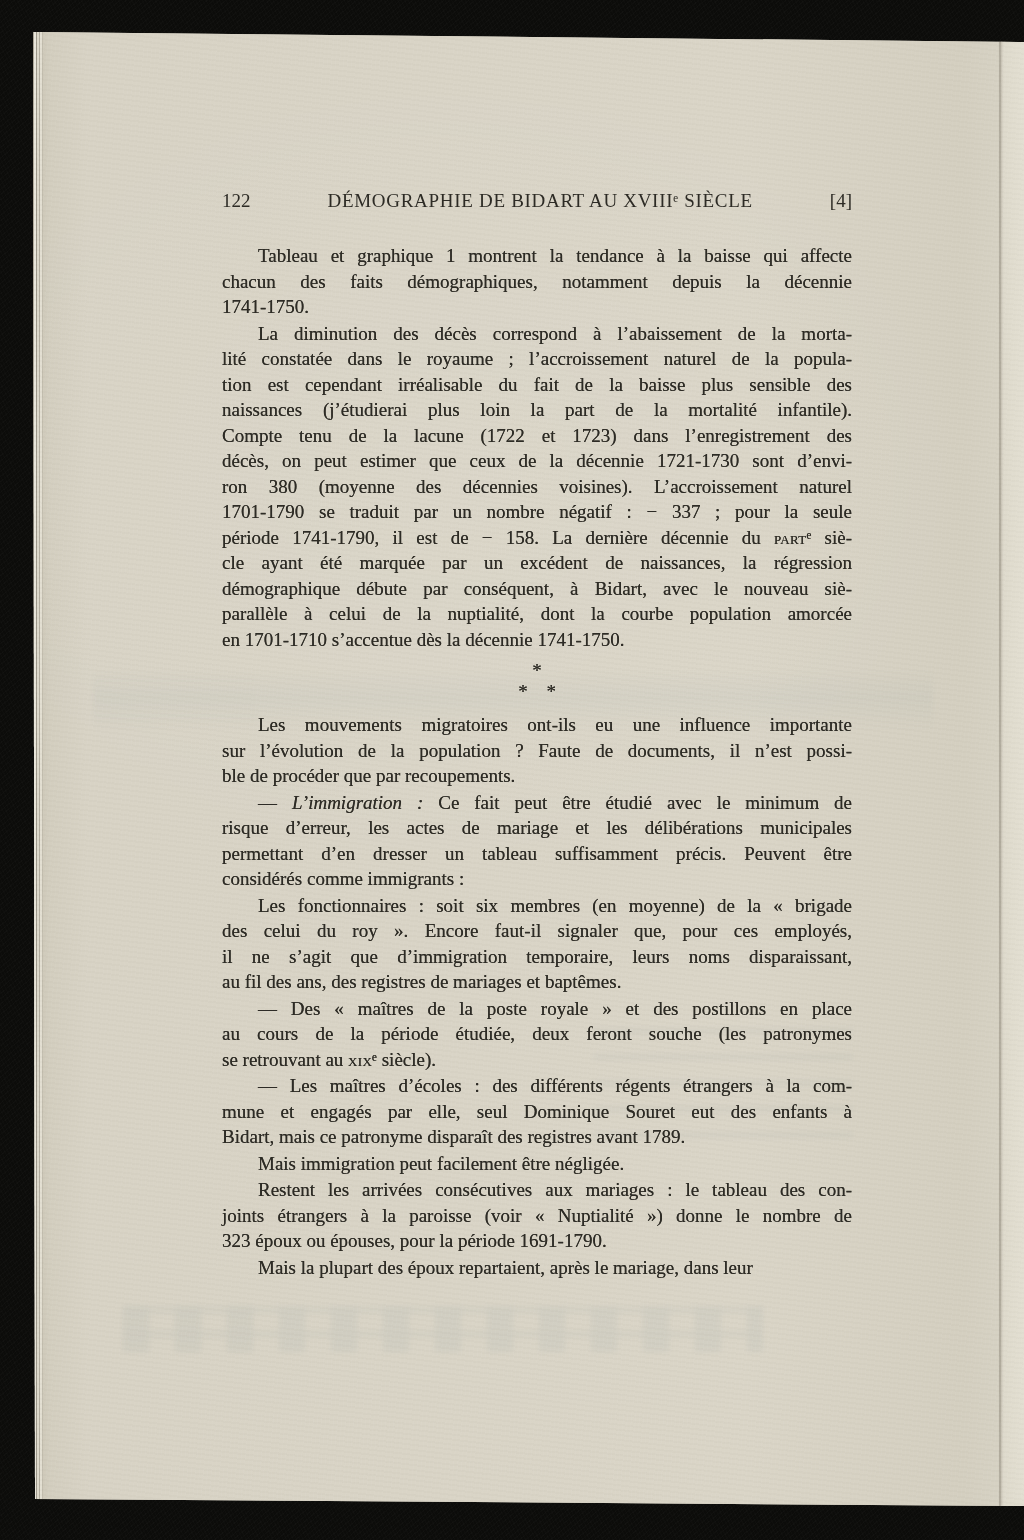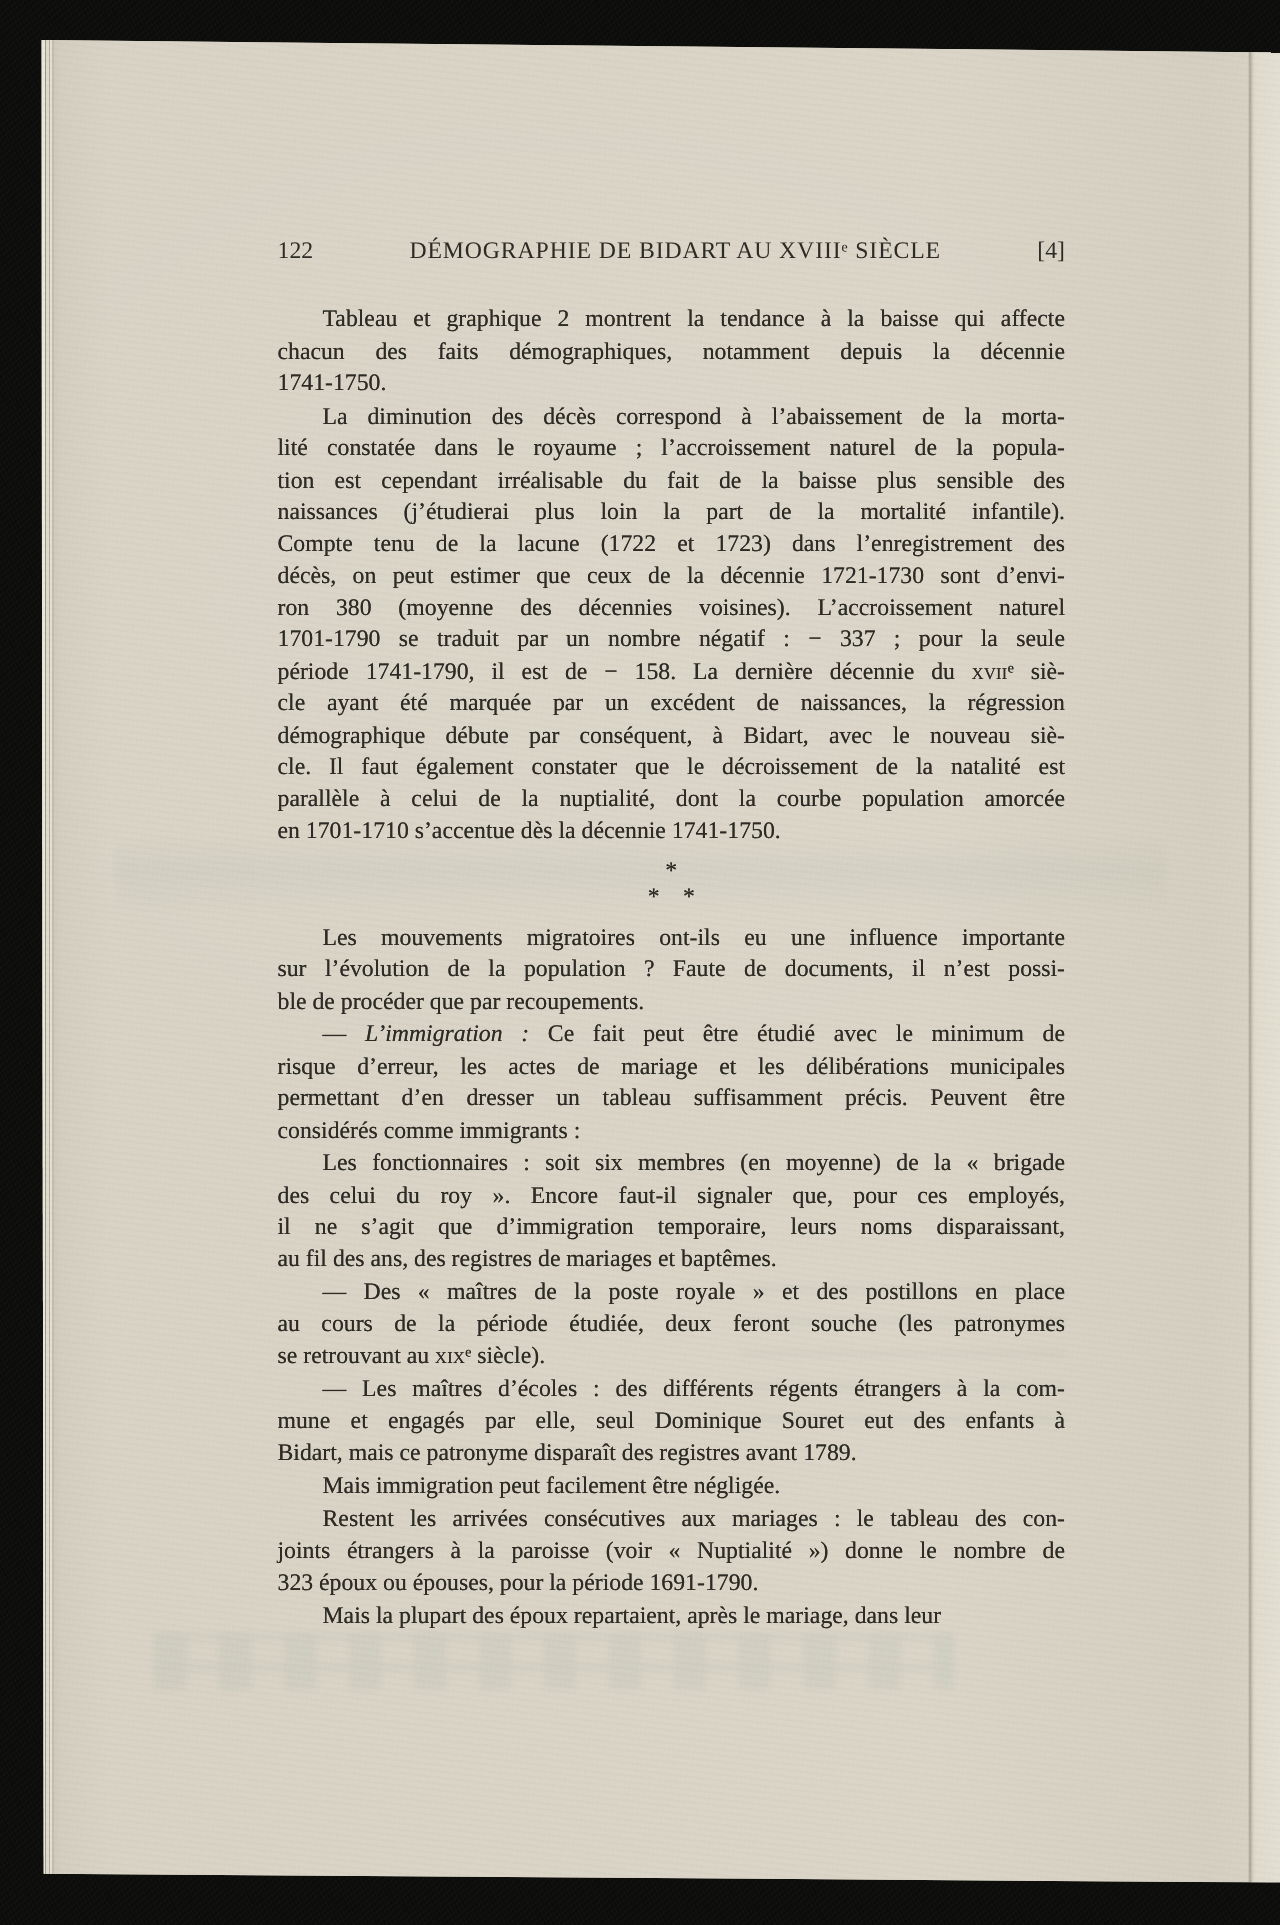--- a/index.html
+++ b/index.html
@@ -106,37 +106,36 @@
 
   <div class="header-row">
     <span>122</span>
     <span class="header-title">DÉMOGRAPHIE DE BIDART AU XVIIIᵉ SIÈCLE</span>
     <span>[4]</span>
   </div>
 
   <div class="text-block">
     <div id="paras-top">
         <div class="para">
-          <div class="line first"><span>Tableau et graphique 2 montrent la tendance à la baisse qui affecte</span></div>
+          <div class="line first"><span>Tableau et graphique 1 montrent la tendance à la baisse qui affecte</span></div>
           <div class="line"><span>chacun des faits démographiques, notamment depuis la décennie</span></div>
           <div class="line lastline"><span>1741-1750.</span></div>
         </div>
         <div class="para">
           <div class="line first"><span>La diminution des décès correspond à l’abaissement de la morta-</span></div>
           <div class="line"><span>lité constatée dans le royaume ; l’accroissement naturel de la popula-</span></div>
           <div class="line"><span>tion est cependant irréalisable du fait de la baisse plus sensible des</span></div>
           <div class="line"><span>naissances (j’étudierai plus loin la part de la mortalité infantile).</span></div>
           <div class="line"><span>Compte tenu de la lacune (1722 et 1723) dans l’enregistrement des</span></div>
           <div class="line"><span>décès, on peut estimer que ceux de la décennie 1721-1730 sont d’envi-</span></div>
           <div class="line"><span>ron 380 (moyenne des décennies voisines). L’accroissement naturel</span></div>
           <div class="line"><span>1701-1790 se traduit par un nombre négatif : − 337 ; pour la seule</span></div>
-          <div class="line"><span>période 1741-1790, il est de − 158. La dernière décennie du </span><span class="sc">xvii</span><span>ᵉ siè-</span></div>
+          <div class="line"><span>période 1741-1790, il est de − 158. La dernière décennie du </span><span class="sc">part</span><span>ᵉ siè-</span></div>
           <div class="line"><span>cle ayant été marquée par un excédent de naissances, la régression</span></div>
           <div class="line"><span>démographique débute par conséquent, à Bidart, avec le nouveau siè-</span></div>
-          <div class="line"><span>cle. Il faut également constater que le décroissement de la natalité est</span></div>
           <div class="line"><span>parallèle à celui de la nuptialité, dont la courbe population amorcée</span></div>
           <div class="line lastline"><span>en 1701-1710 s’accentue dès la décennie 1741-1750.</span></div>
         </div>
       </div>
     <div class="separator">
       <div>*</div>
       <div class="sep-line2">* *</div>
     </div>
     <div id="paras-bottom">
         <div class="para">

